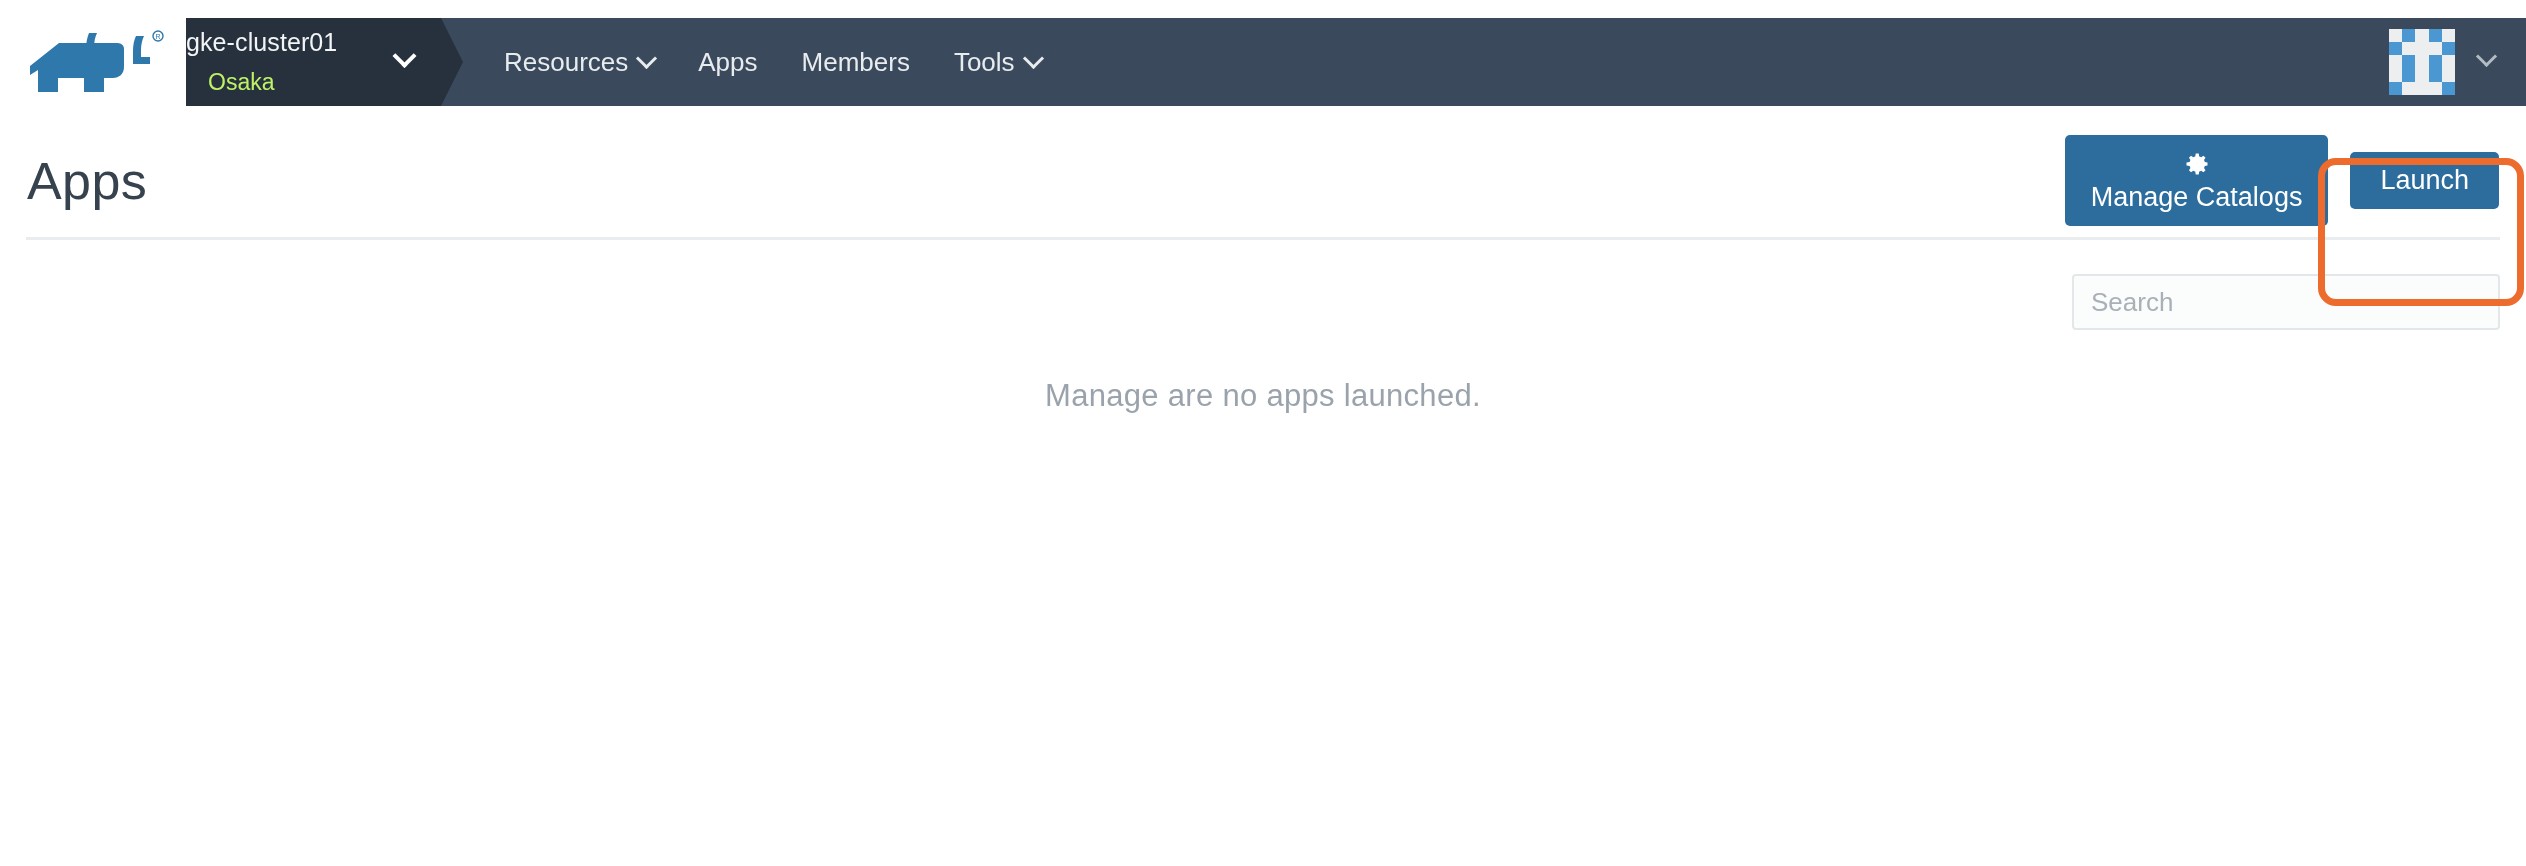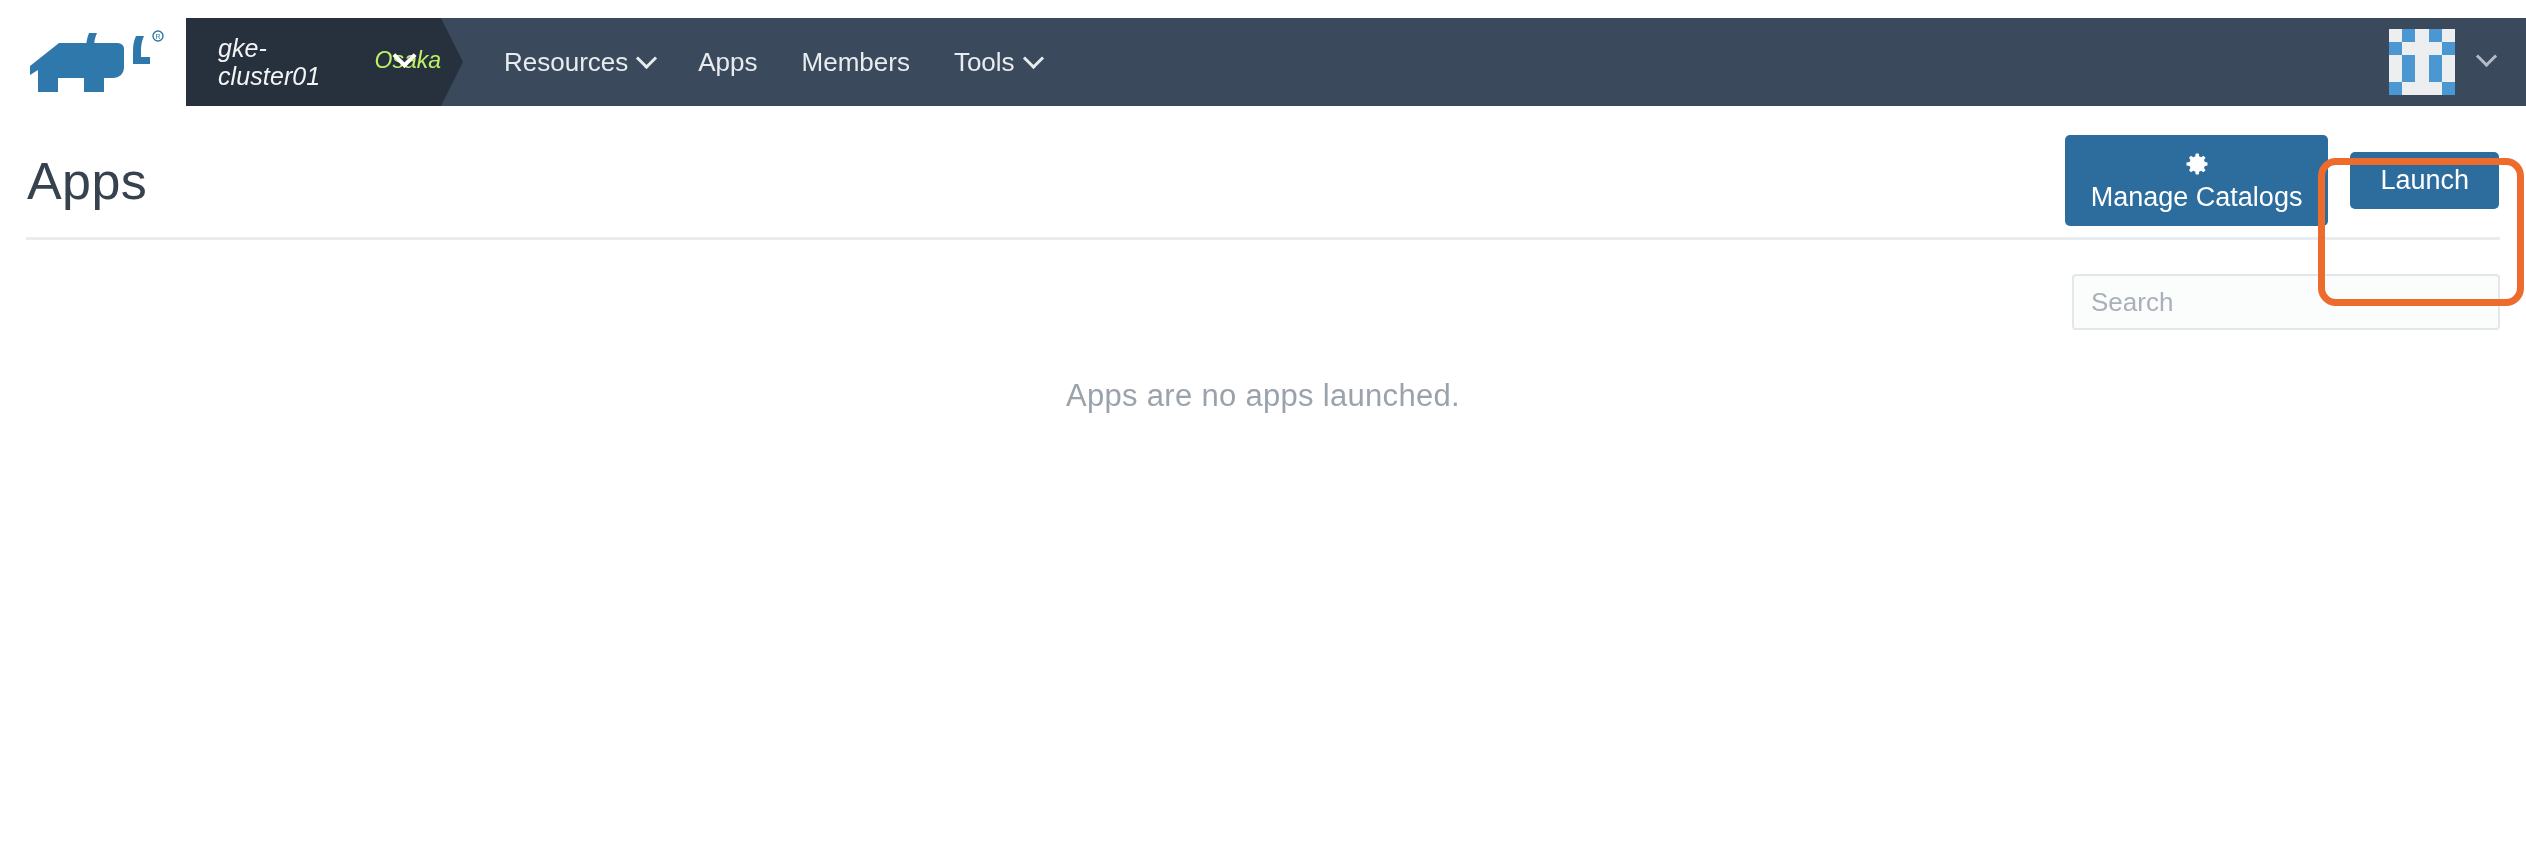--- a/index.html
+++ b/index.html
@@ -49,25 +49,23 @@
   .cluster-chip::after {
     content: "";
     position: absolute;
     left: 255px; top: 0;
     width: 0; height: 0;
     border-top: 44px solid transparent;
     border-bottom: 44px solid transparent;
     border-left: 22px solid #27313e;
   }
   .cluster-text {
-    padding-left: 32px;
-    display: flex;
-    flex-direction: row;
+    display: flex;
+    flex-direction: column;
     line-height: 1.12;
-    font-style: italic;
   }
   .cluster-name {
     font-size: 25px;
     color: #f2f4f6;
     letter-spacing: 0.1px;
   }
   .cluster-sub {
     font-size: 23px;
     color: #bef264;
     padding-left: 22px;
@@ -333,16 +331,16 @@
       <button class="btn btn-launch">
         <span>Launch</span>
       </button>
     </div>
   </div>
 
   <div class="search-row">
     <input class="search-input" type="text" placeholder="Search" style="">
   </div>
 
-  <div class="empty-state">Apps are no apps launched.</div>
+  <div class="empty-state">Manage are no apps launched.</div>
 </div>
 
 <div class="highlight-box"></div>
 
 </body></html>

